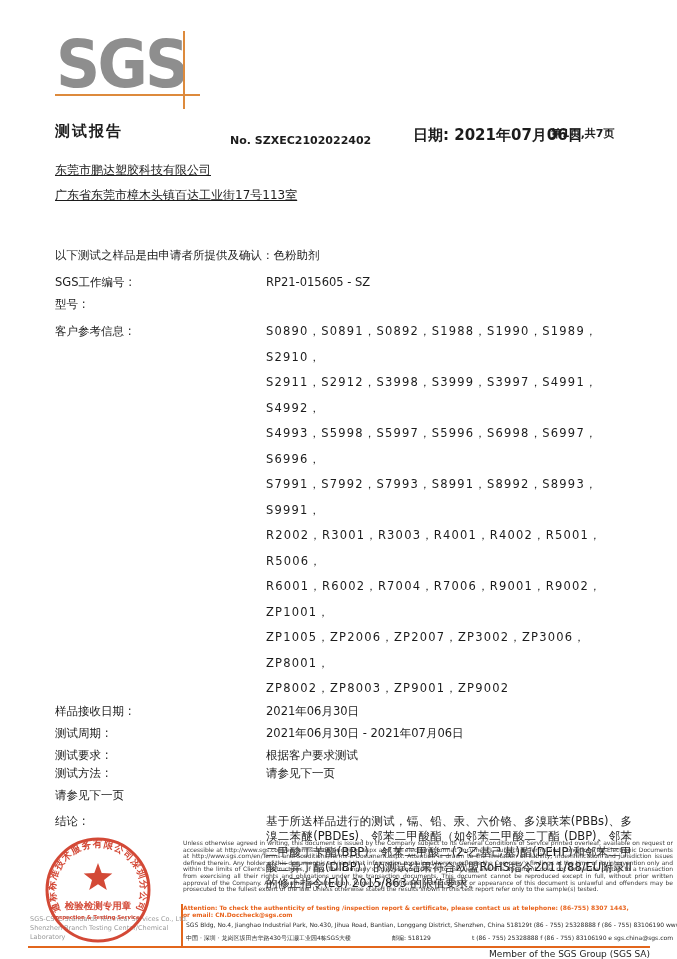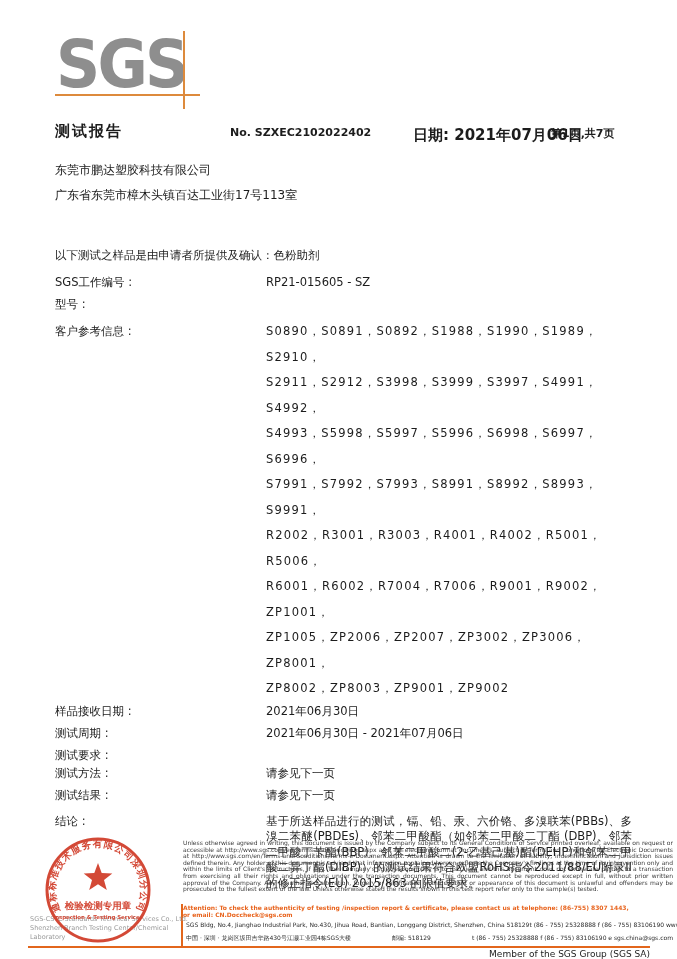--- a/index.html
+++ b/index.html
@@ -11,25 +11,25 @@
   .logo-wrap { position:absolute; left:55px; top:30px; width:160px; height:82px; }
   .logo-text { position:absolute; left:1px; top:2px; font-size:66px; font-weight:bold;
                letter-spacing:-3px; color:#8e8e8e; line-height:1; transform:scaleX(.93);
                transform-origin:left top; }
   .logo-hline { position:absolute; left:0; top:64px; width:145px; height:2px; background:#dd8a3c; }
   .logo-vline { position:absolute; left:128px; top:1px; width:2px; height:78px; background:#dd8a3c; }
 
   
   .title-row { position:absolute; left:0; top:122px; width:677px; height:22px;padding-left:6px; }
   .doc-title { position:absolute; left:55px; top:0; font-size:15px; font-weight:bold; letter-spacing:2px; }
-  .report-no { position:absolute; left:230px; top:4px; font-size:11px; font-weight:bold; }
+  .report-no { position:absolute; left:230px; top:12px; font-size:11px; font-weight:bold; }
   .report-date { position:absolute; left:413px; top:4px; font-size:15px; font-weight:bold; }
   .report-page { position:absolute; left:551px; top:4px; font-size:11px; font-weight:bold; }
 
-  .company-block { position:absolute; left:55px; top:158px; width:560px; font-size:12px; line-height:25px; }
+  .company-block { position:absolute; left:55px; top:158px; width:560px; font-size:12px; line-height:25px;text-decoration:underline; }
 
   
   .main { position:absolute; left:55px; top:248px; width:577px; font-size:11.5px; }
   .intro { margin-bottom:12px; }
   .frow { display:flex; align-items:flex-start; margin-bottom:7px;gap:36px; }
   .flabel { width:175px; flex:0 0 175px; }
   .fvalue { flex:1; }
   .code-line { line-height:25.5px; letter-spacing:1.2px; }
   .row-refs { margin-bottom:2px;justify-content:center; }
   .row-result { margin-bottom:11px; }
@@ -105,29 +105,29 @@
       <div class="fvalue">2021年06月30日</div>
     </div>
 
     <div class="frow">
       <div class="flabel">测试周期 :</div>
       <div class="fvalue">2021年06月30日 - 2021年07月06日</div>
     </div>
 
     <div class="frow" style="margin-bottom:3px;">
       <div class="flabel">测试要求 :</div>
+      <div class="fvalue">根据客户要求测试</div>
     </div>
 
     <div class="frow">
       <div class="flabel">测试方法 :</div>
       <div class="fvalue">请参见下一页</div>
     </div>
 
     <div class="frow row-result">
-      <div class="flabel">测试结果 :</div>
       <div class="fvalue">请参见下一页</div>
     </div>
 
     <div class="frow">
       <div class="flabel">结论 :</div>
       <div class="fvalue conclusion-text">基于所送样品进行的测试，镉、铅、汞、六价铬、多溴联苯(PBBs)、多溴二苯醚(PBDEs)、邻苯二甲酸酯（如邻苯二甲酸二丁酯 (DBP)、邻苯二甲酸丁苄酯(BBP)、邻苯二甲酸二(2-乙基己基)酯(DEHP)和邻苯二甲酸二异丁酯(DIBP)）的测试结果符合欧盟RoHS指令2011/88/EU附录II的修正指令(EU) 2015/863 的限值要求。</div>
     </div>
   </div>
 
   <div class="legal-block">Unless otherwise agreed in writing, this document is issued by the Company subject to its General Conditions of Service printed overleaf, available on request or accessible at http://www.sgs.com/en/Terms-and-Conditions.aspx and, for electronic format documents, subject to Terms and Conditions for Electronic Documents at http://www.sgs.com/en/Terms-and-Conditions/Terms-e-Document.aspx. Attention is drawn to the limitation of liability, indemnification and jurisdiction issues defined therein. Any holder of this document is advised that information contained hereon reflects the Company's findings at the time of its intervention only and within the limits of Client's instructions, if any. The Company's sole responsibility is to its Client and this document does not exonerate parties to a transaction from exercising all their rights and obligations under the transaction documents. This document cannot be reproduced except in full, without prior written approval of the Company. Any unauthorized alteration, forgery or falsification of the content or appearance of this document is unlawful and offenders may be prosecuted to the fullest extent of the law. Unless otherwise stated the results shown in this test report refer only to the sample(s) tested.</div>

